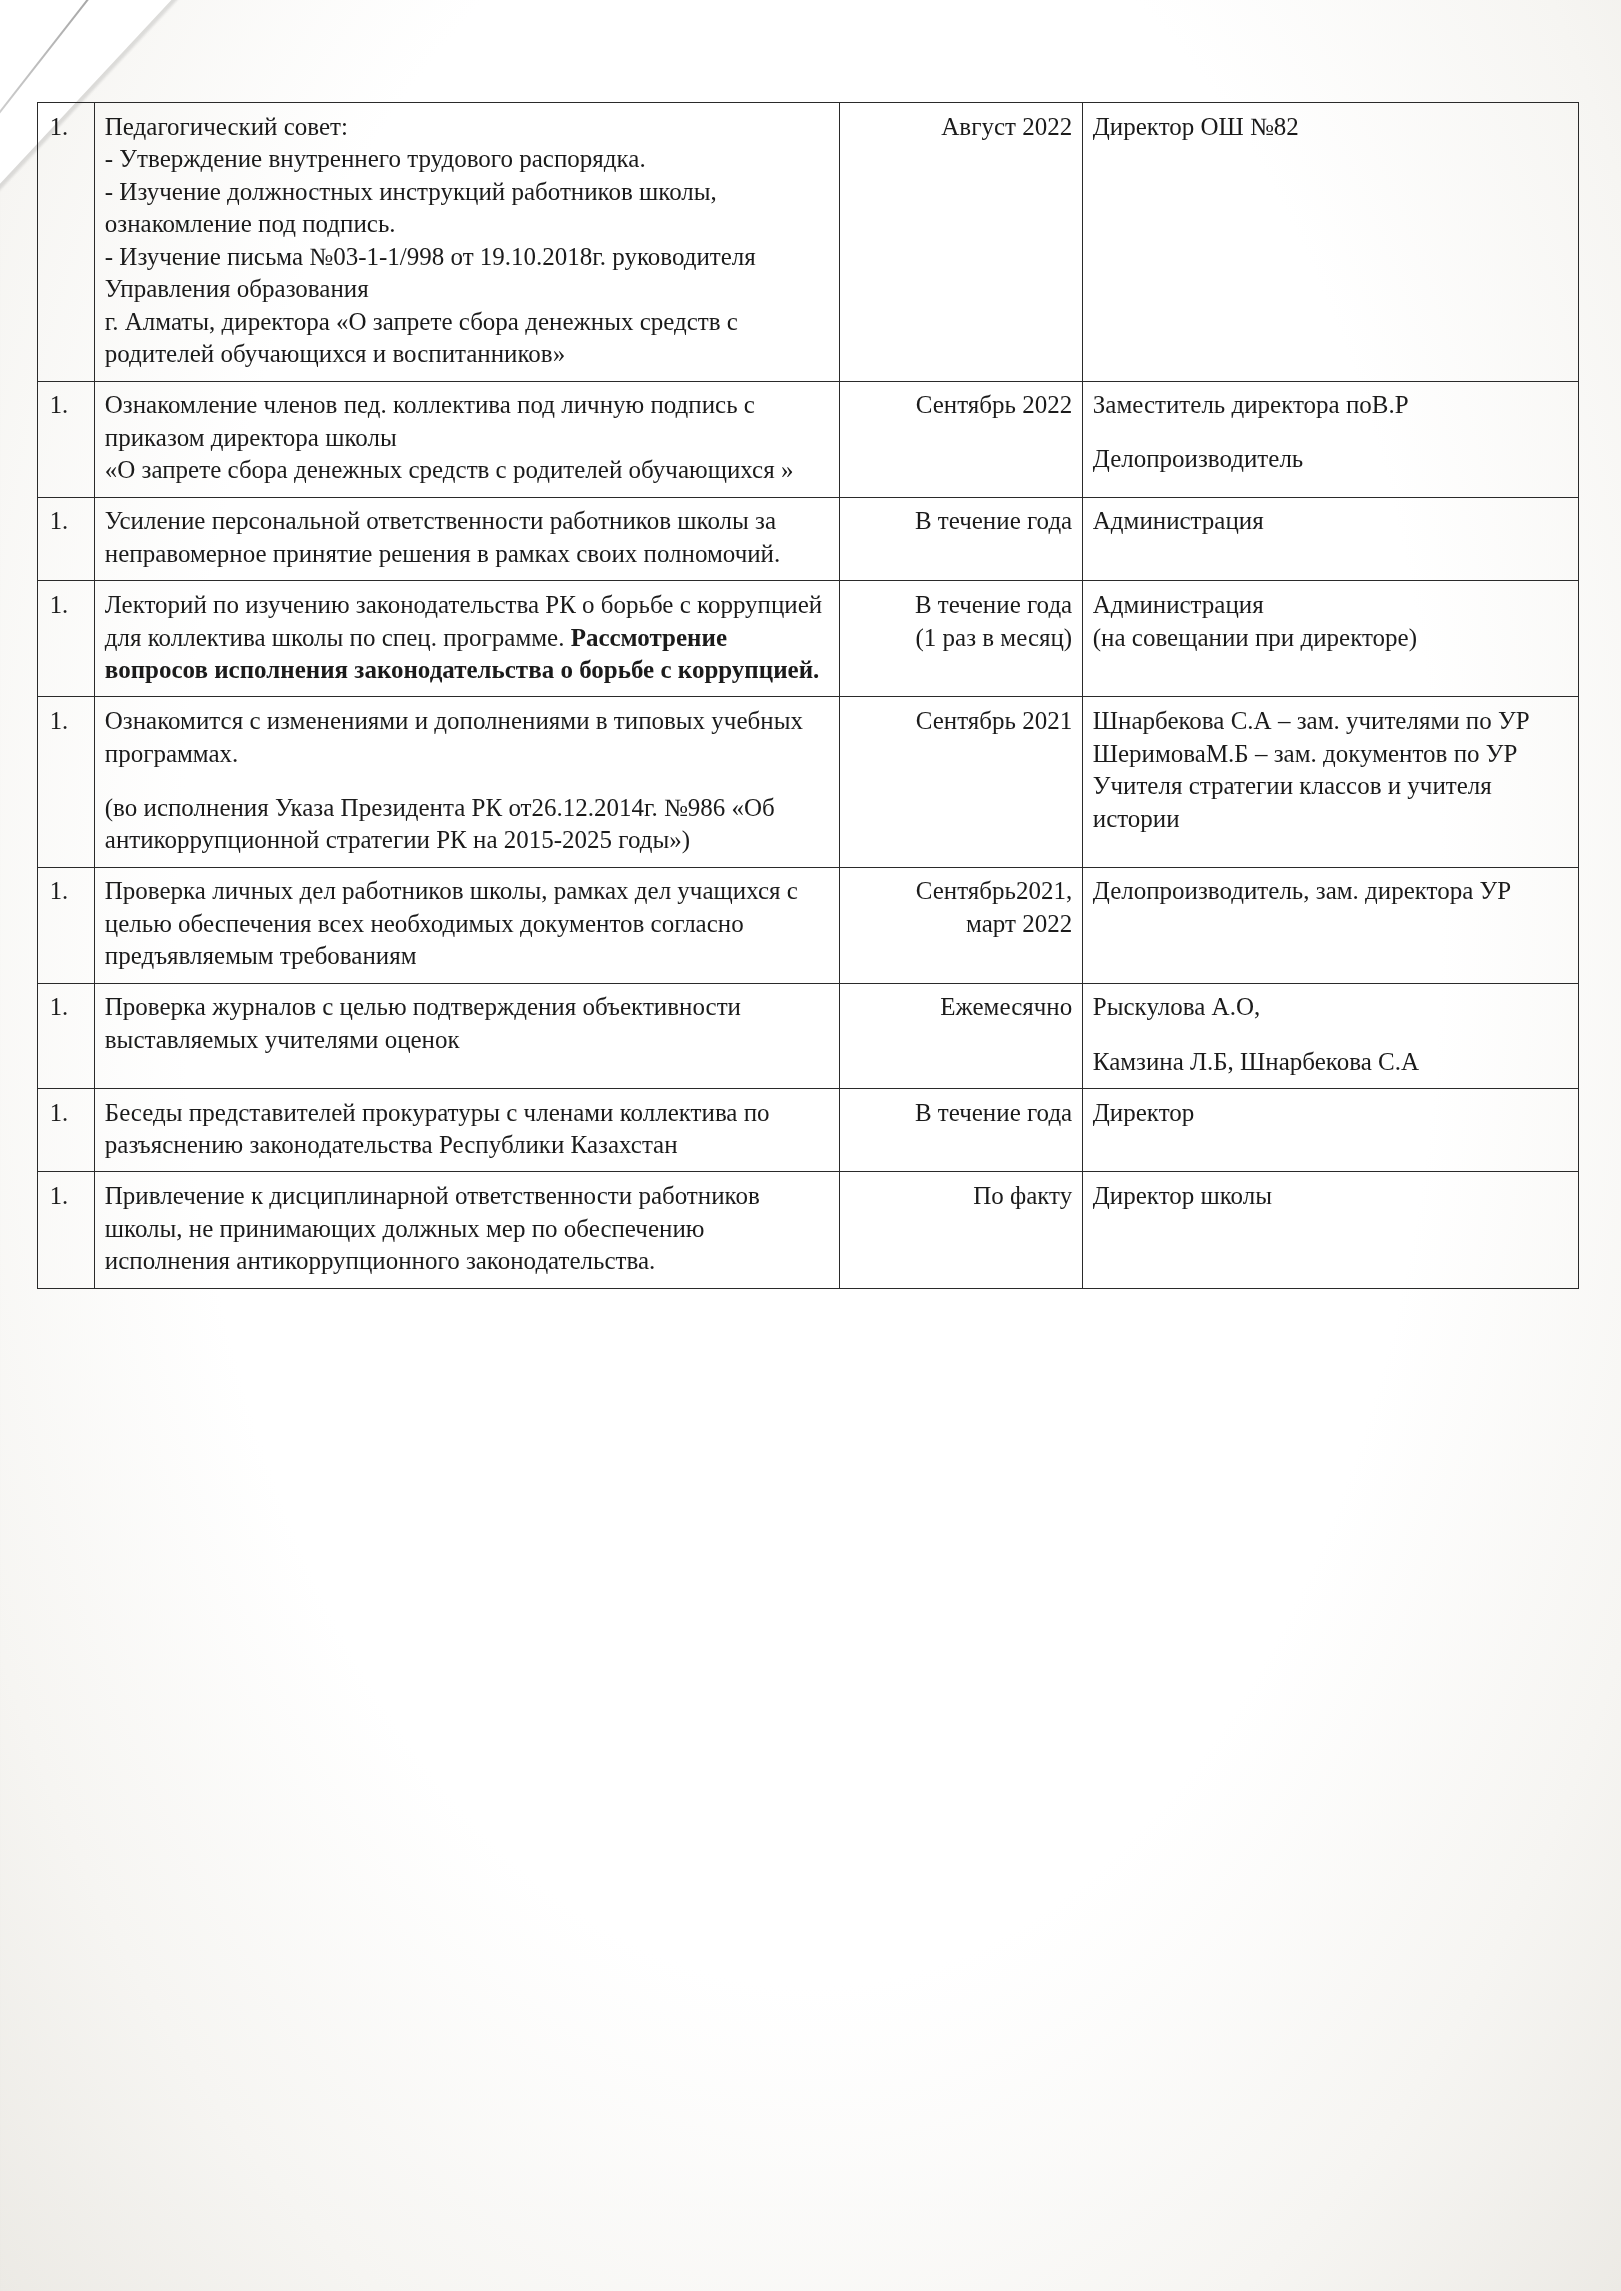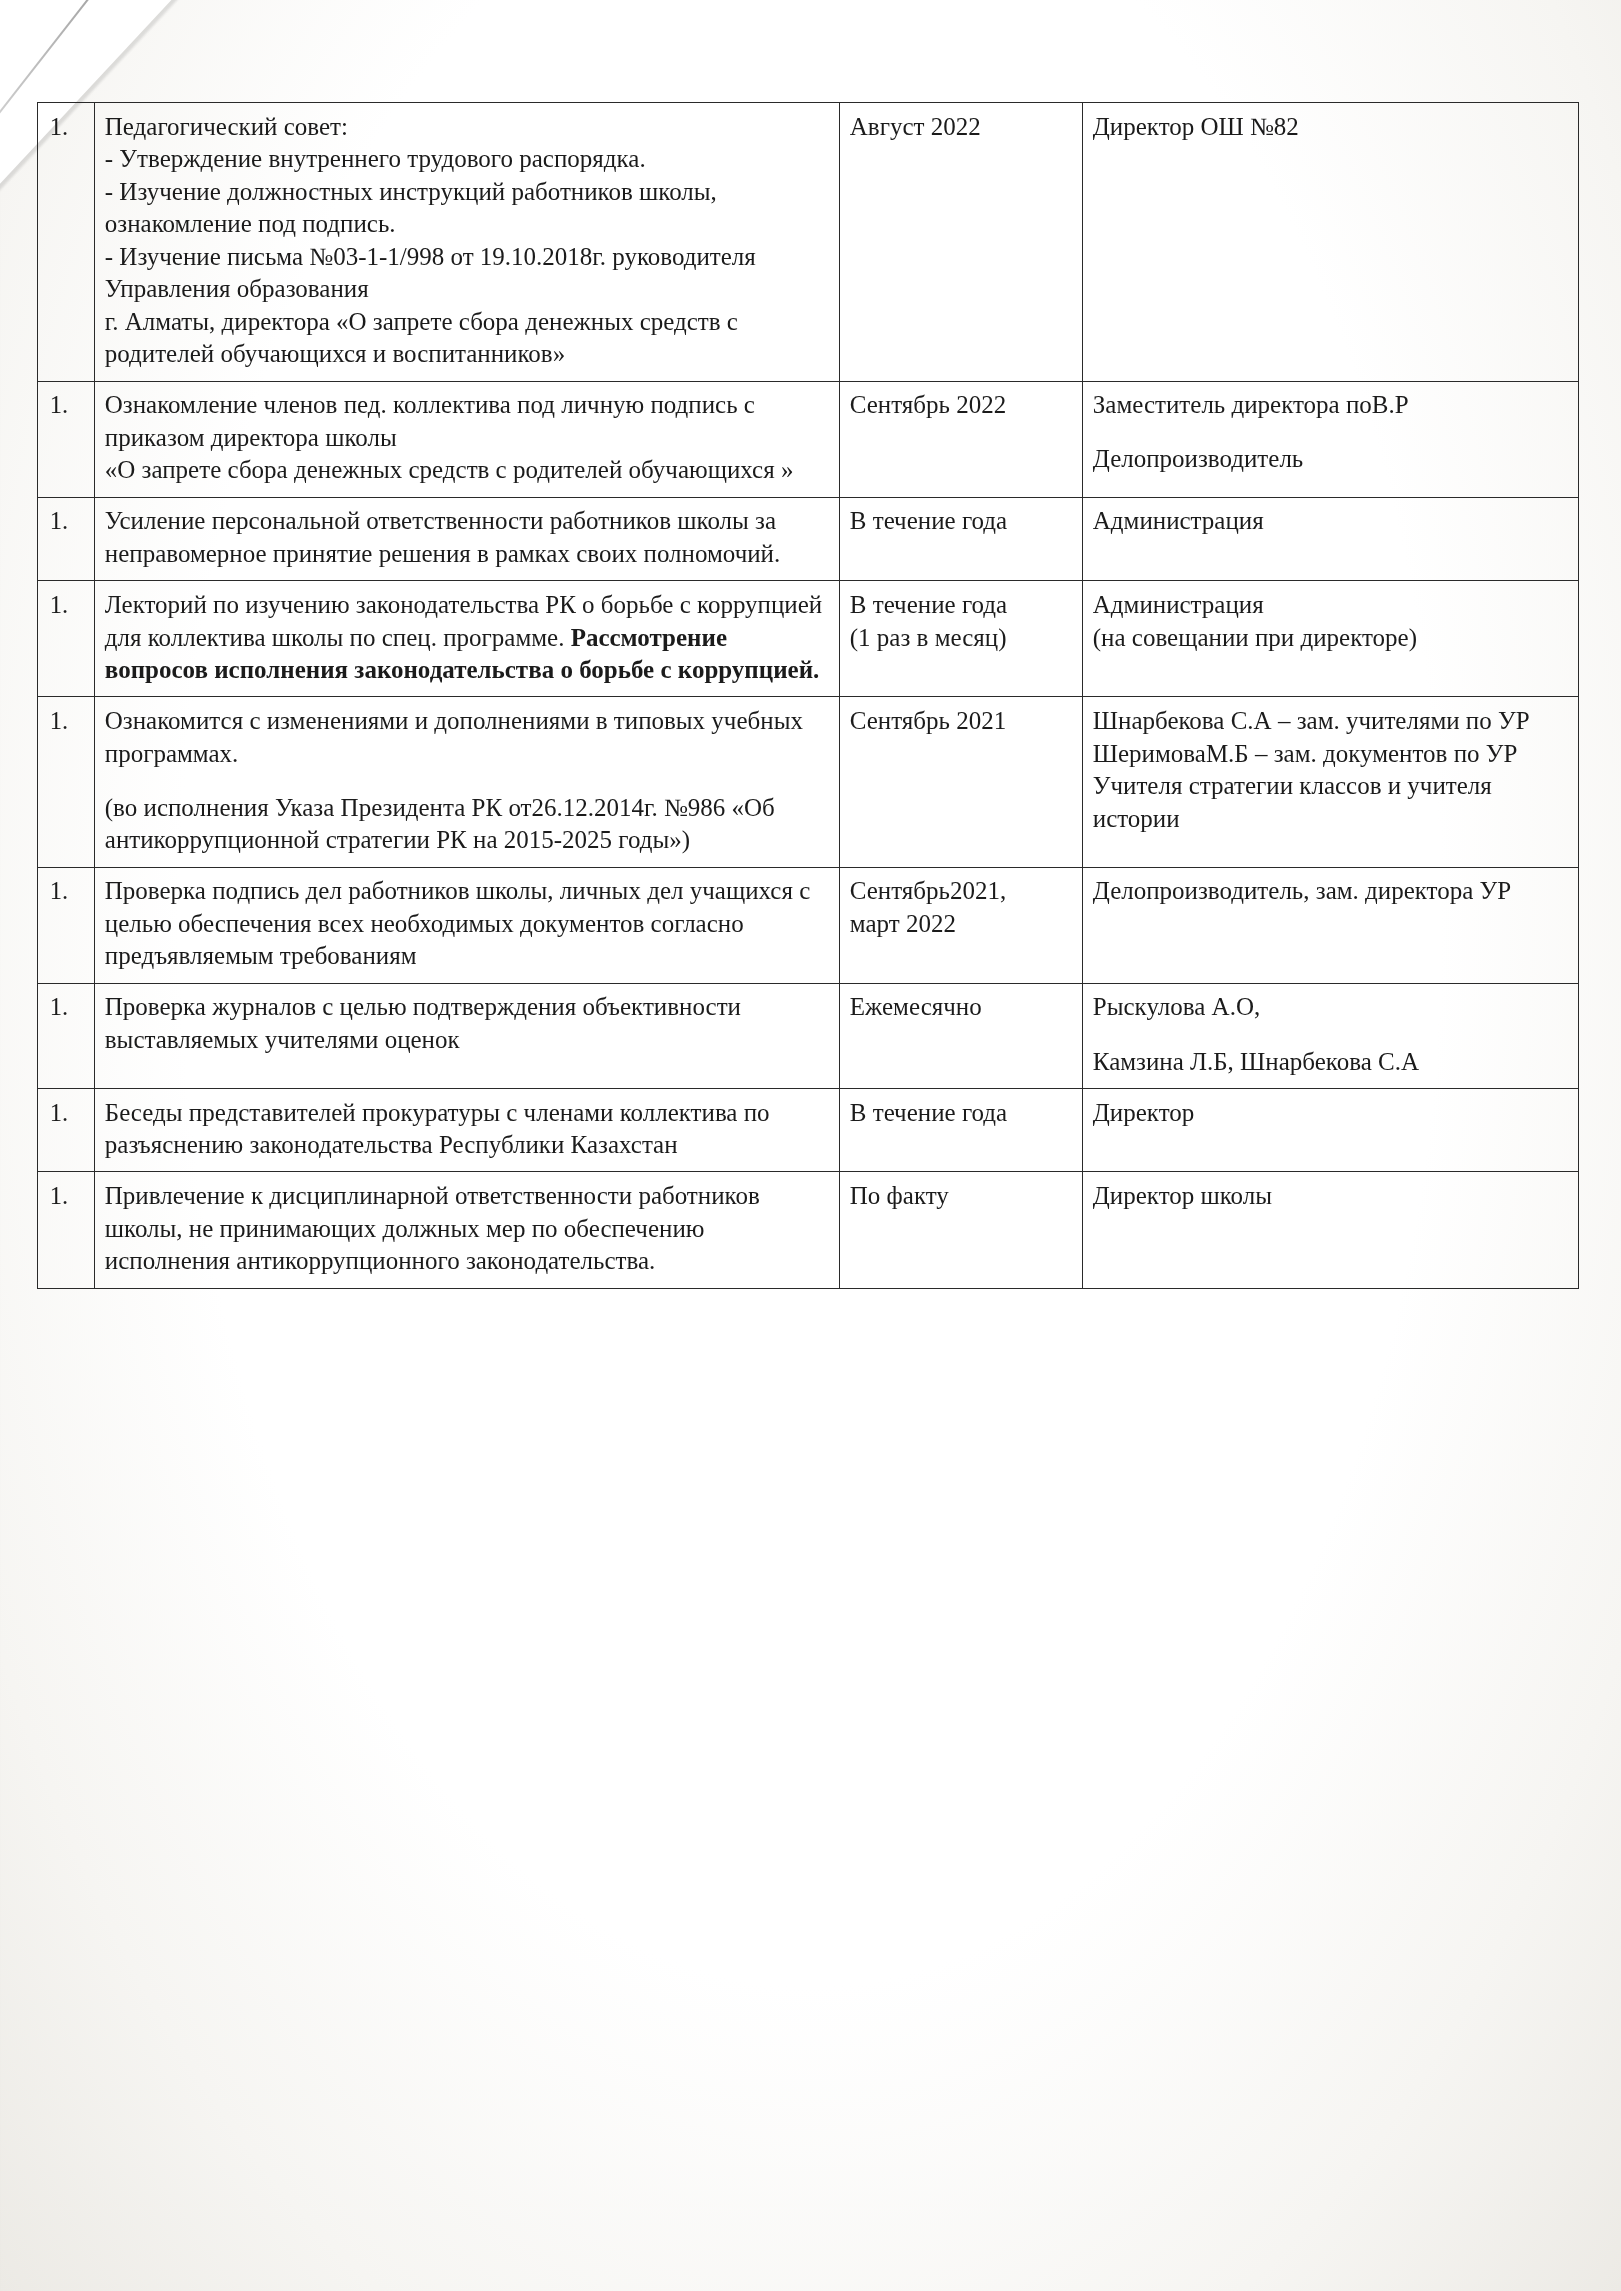--- a/index.html
+++ b/index.html
@@ -85,21 +85,21 @@
   col.c-num   { width: 57px; }
   col.c-text  { width: 745px; }
   col.c-date  { width: 243px; }
   col.c-resp  { width: 496px; }
 
   .num {
     text-align: left;
     padding-left: 11.8px;
     font-size: 24.5px;
   }
-  .center { text-align: left; }
+  .center { text-align: right; }
   .section-title td {
     text-align: center;
     font-weight: bold;
     font-size: 26.5px;
     padding: 21.6px 0 19.6px 0;
   }
   .topcell {
     height: 94px;
   }
   .bold { font-weight: bold; }
@@ -201,21 +201,21 @@
         <td class="center">Сентябрь 2021</td>
         <td>
           <span class="line">Шнарбекова С.А – зам. учителями по УР</span>
           <span class="line">ШеримоваМ.Б – зам. документов по УР</span>
           <span class="line">Учителя стратегии классов и учителя истории</span>
         </td>
       </tr>
 
       <tr>
         <td class="num">1.</td>
-        <td>Проверка подпись дел работников школы, личных дел учащихся с целью обеспечения всех необходимых документов согласно предъявляемым требованиям</td>
+        <td>Проверка личных дел работников школы, рамках дел учащихся с целью обеспечения всех необходимых документов согласно предъявляемым требованиям</td>
         <td class="center">
           <span class="line">Сентябрь2021,</span>
           <span class="line">март 2022</span>
         </td>
         <td>Делопроизводитель, зам. директора УР</td>
       </tr>
 
       <tr>
         <td class="num">1.</td>
         <td>Проверка журналов с целью подтверждения объективности выставляемых учителями оценок</td>

